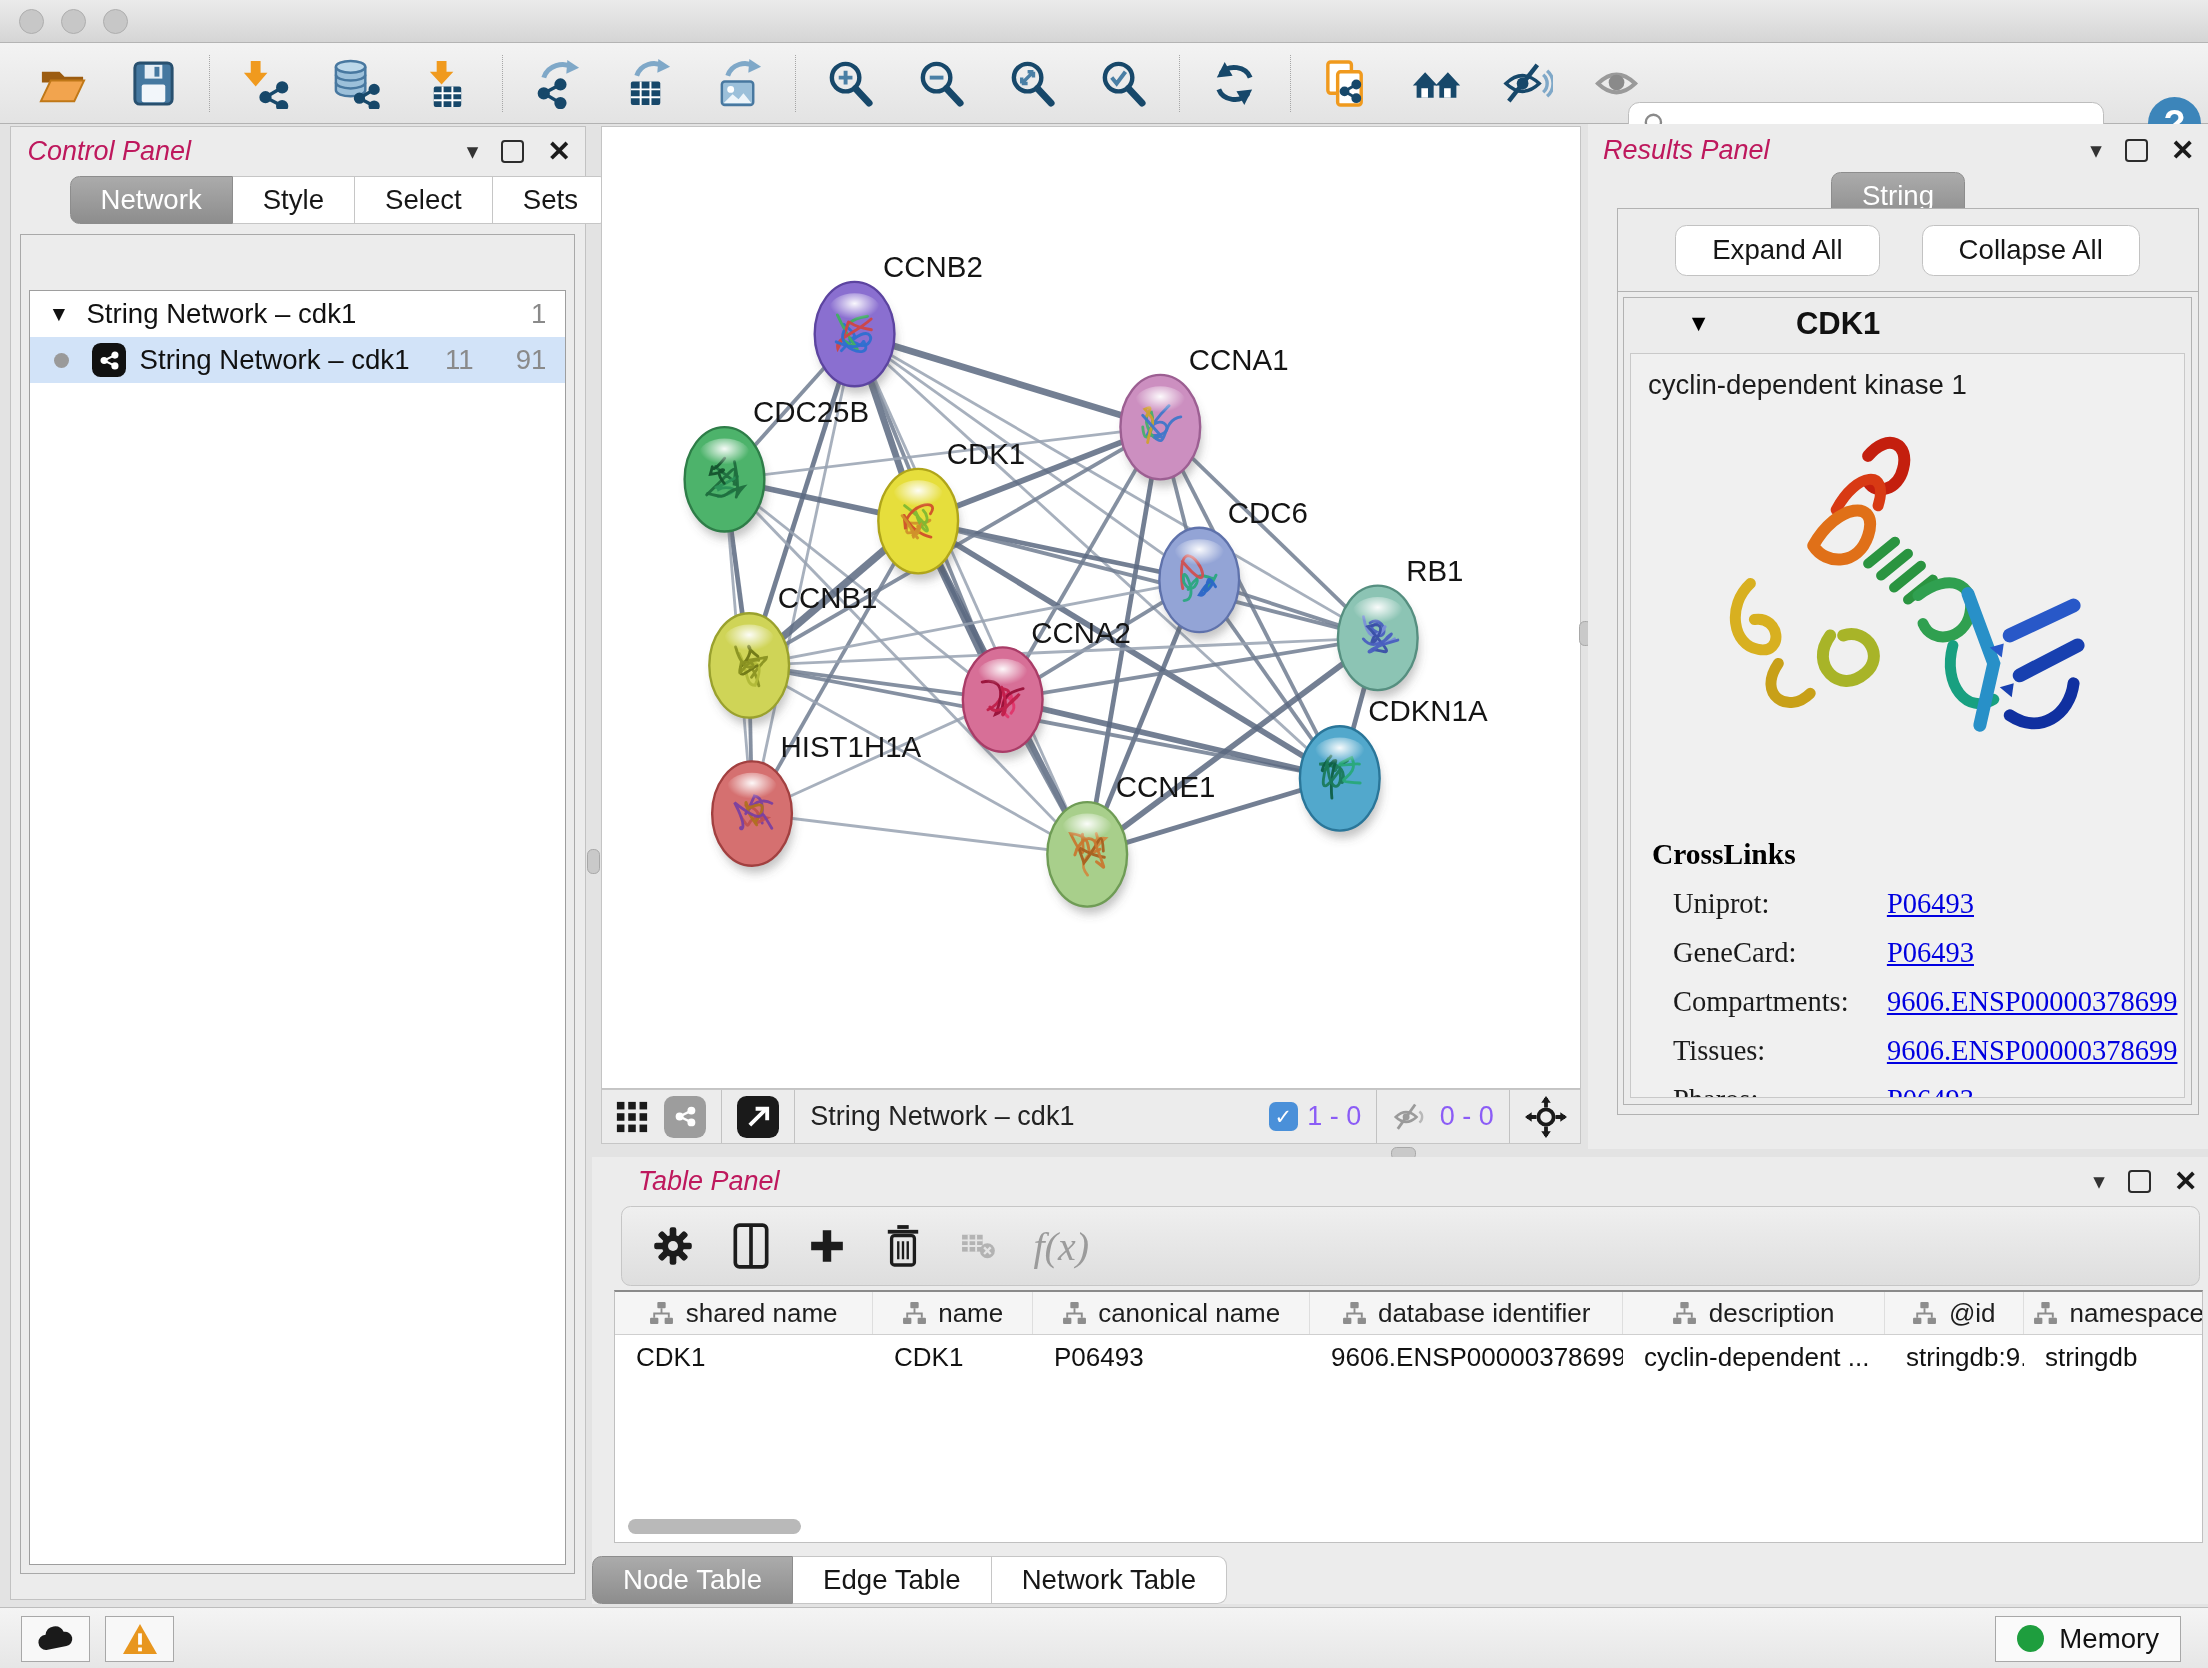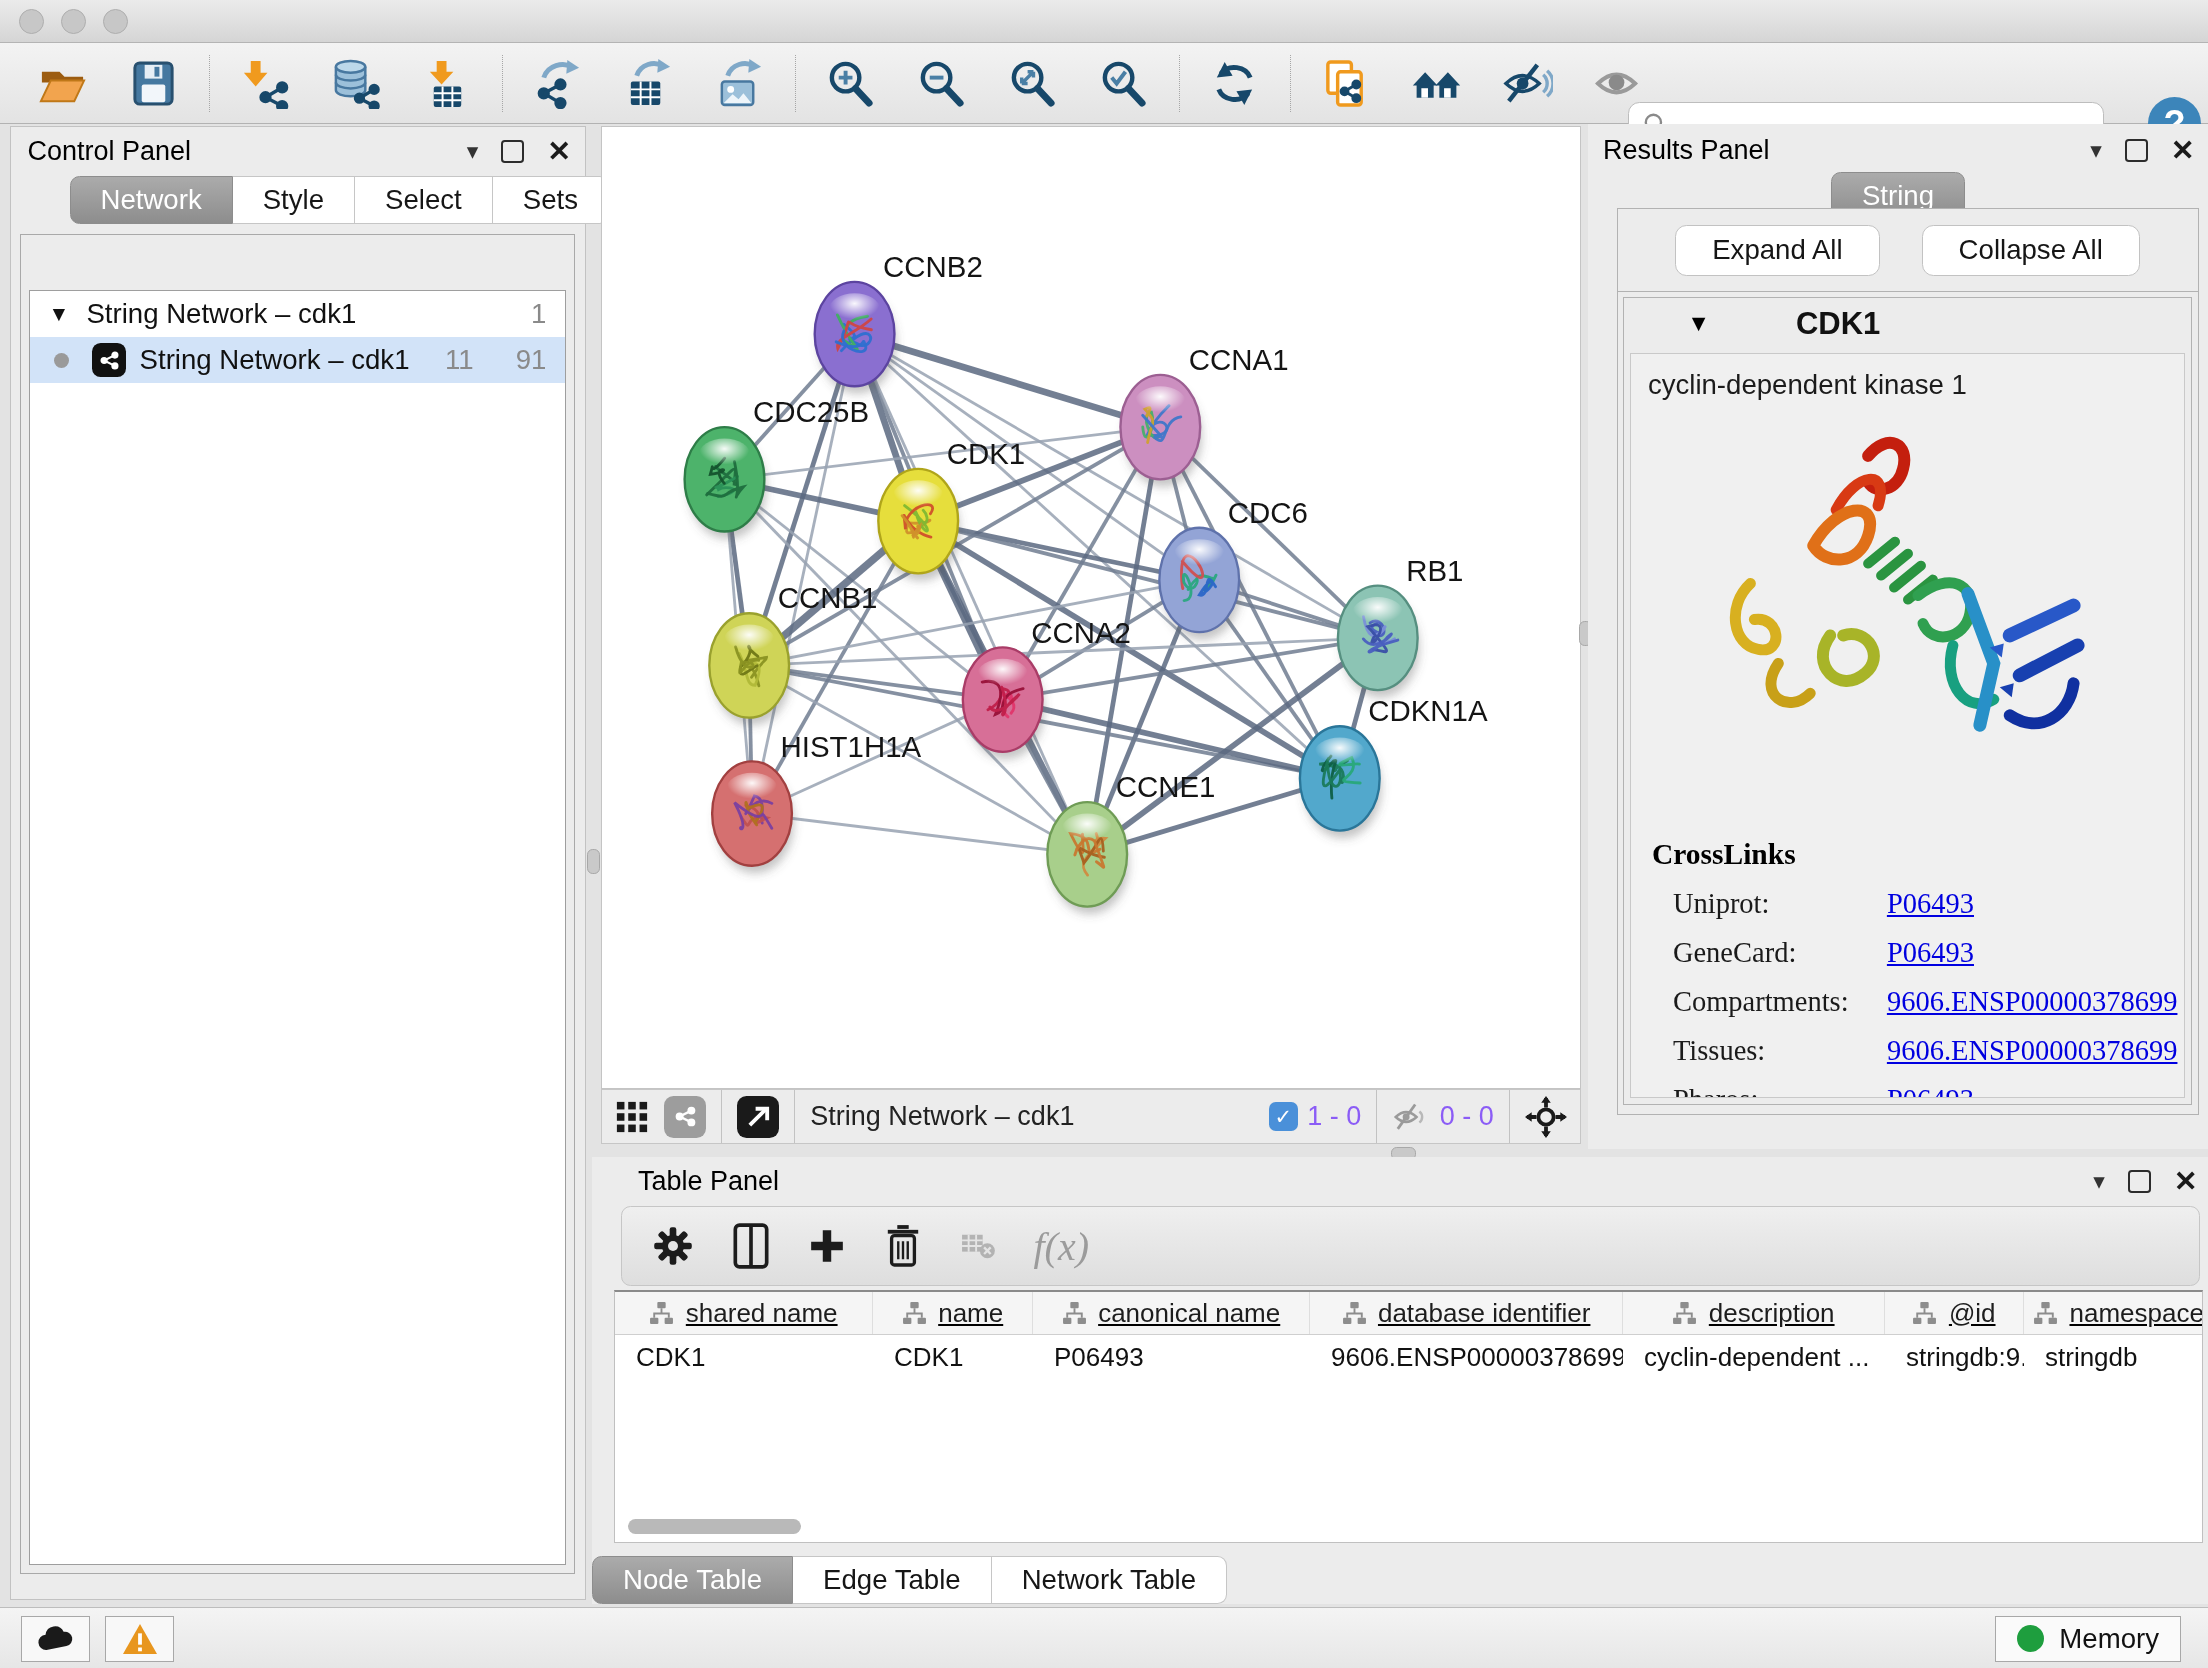--- a/index.html
+++ b/index.html
@@ -21,21 +21,21 @@
   .tsep{border-left:1.9px dotted #a6a6a6;height:57px;margin-right:28.5px;}
   .tbtn{width:53px;height:53px;display:flex;align-items:center;justify-content:center;}
   .tbtn svg{display:block;}
   #searchbox{position:absolute;left:1628px;top:59px;width:476px;height:46px;background:#fff;
     border:1px solid #bdbdbd;border-radius:11.4px;display:flex;align-items:center;padding-left:13.3px;box-sizing:border-box;}
   #searchbox input{border:none;outline:none;font-size:27px;flex:1;background:transparent;font-family:"Liberation Sans",sans-serif;}
   #help-btn{position:absolute;left:2148px;top:54px;width:53px;height:53px;border-radius:50%;
     background:#3c85ba;color:#fff;font-size:36px;font-weight:bold;display:flex;align-items:center;justify-content:center;}
 
   
-  .panel-title{font-size:27px;color:#000000;}
+  .panel-title{font-size:27px;color:#be185d;font-style:italic;}
   .p-icons{display:flex;gap:23px;align-items:center;}
   .pi-collapse{font-size:23px;color:#333;line-height:1;}
   .pi-float{width:19px;height:19px;border:2.9px solid #2c2c2c;border-radius:3.8px;}
   .pi-close{font-size:28.5px;font-weight:bold;color:#1a1a1a;line-height:1;}
   .seg{display:flex;}
   .tab{height:46px;padding:0 30px;display:flex;align-items:center;justify-content:center;background:#fff;
     border:1px solid #c6c6c6;border-left:none;font-size:27.6px;color:#161616;border-radius:0;}
   .tab:first-child{border-left:1px solid #c6c6c6;border-radius:9.5px 0 0 9.5px;}
   .tab:last-child{border-radius:0 9.5px 9.5px 0;}
   .tab.selected{background:linear-gradient(#ababab,#8d8d8d);color:#fff;border-color:#8d8d8d;}
@@ -95,21 +95,21 @@
   .cl-link{font-size:28.5px;color:#0000e0;text-decoration:underline;}
 
   
   #table-panel{position:absolute;left:592px;top:1157px;width:1617px;height:447px;background:#ececec;}
   #tp-header{position:absolute;left:46px;top:5.7px;right:11.4px;height:38px;display:flex;align-items:center;}
   #tp-toolbar{position:absolute;left:28.5px;top:49px;width:1579px;height:80px;background:linear-gradient(#efefef,#dedede);
     border:1px solid #c6c6c6;border-radius:9.5px;box-sizing:border-box;display:flex;align-items:center;gap:38px;padding-left:30px;}
   #fx-label{font-family:"Liberation Serif",serif;font-style:italic;font-size:40px;color:#9b9b9b;}
   #tp-tablewrap{position:absolute;left:22px;top:133px;width:1589px;height:253px;background:#fff;
     border:1px solid #c0c0c0;border-top:2.9px solid #8a8a8a;box-sizing:border-box;overflow:hidden;}
-  #t-head{display:flex;background:#f5f5f5;border-bottom:1px solid #cfcfcf;height:42px;text-decoration:underline;}
+  #t-head{display:flex;background:#f5f5f5;border-bottom:1px solid #cfcfcf;height:42px;}
   .th{display:flex;align-items:center;justify-content:center;gap:11.4px;font-size:26px;color:#1d1d1d;
     border-right:1px solid #dedede;box-sizing:border-box;overflow:hidden;white-space:nowrap;flex:none;}
   .th-ico{width:25px;height:25px;flex:none;}
   #t-row{display:flex;height:44px;}
   .td{display:flex;align-items:center;font-size:26px;color:#111;padding-left:21px;box-sizing:border-box;
     overflow:hidden;white-space:nowrap;flex:none;}
   #t-scrollthumb{position:absolute;left:13.3px;bottom:7.6px;width:173px;height:15px;border-radius:7.6px;background:#b9b9b9;}
   #tp-tabs{position:absolute;left:0;right:0;top:399px;display:flex;}
 
   

